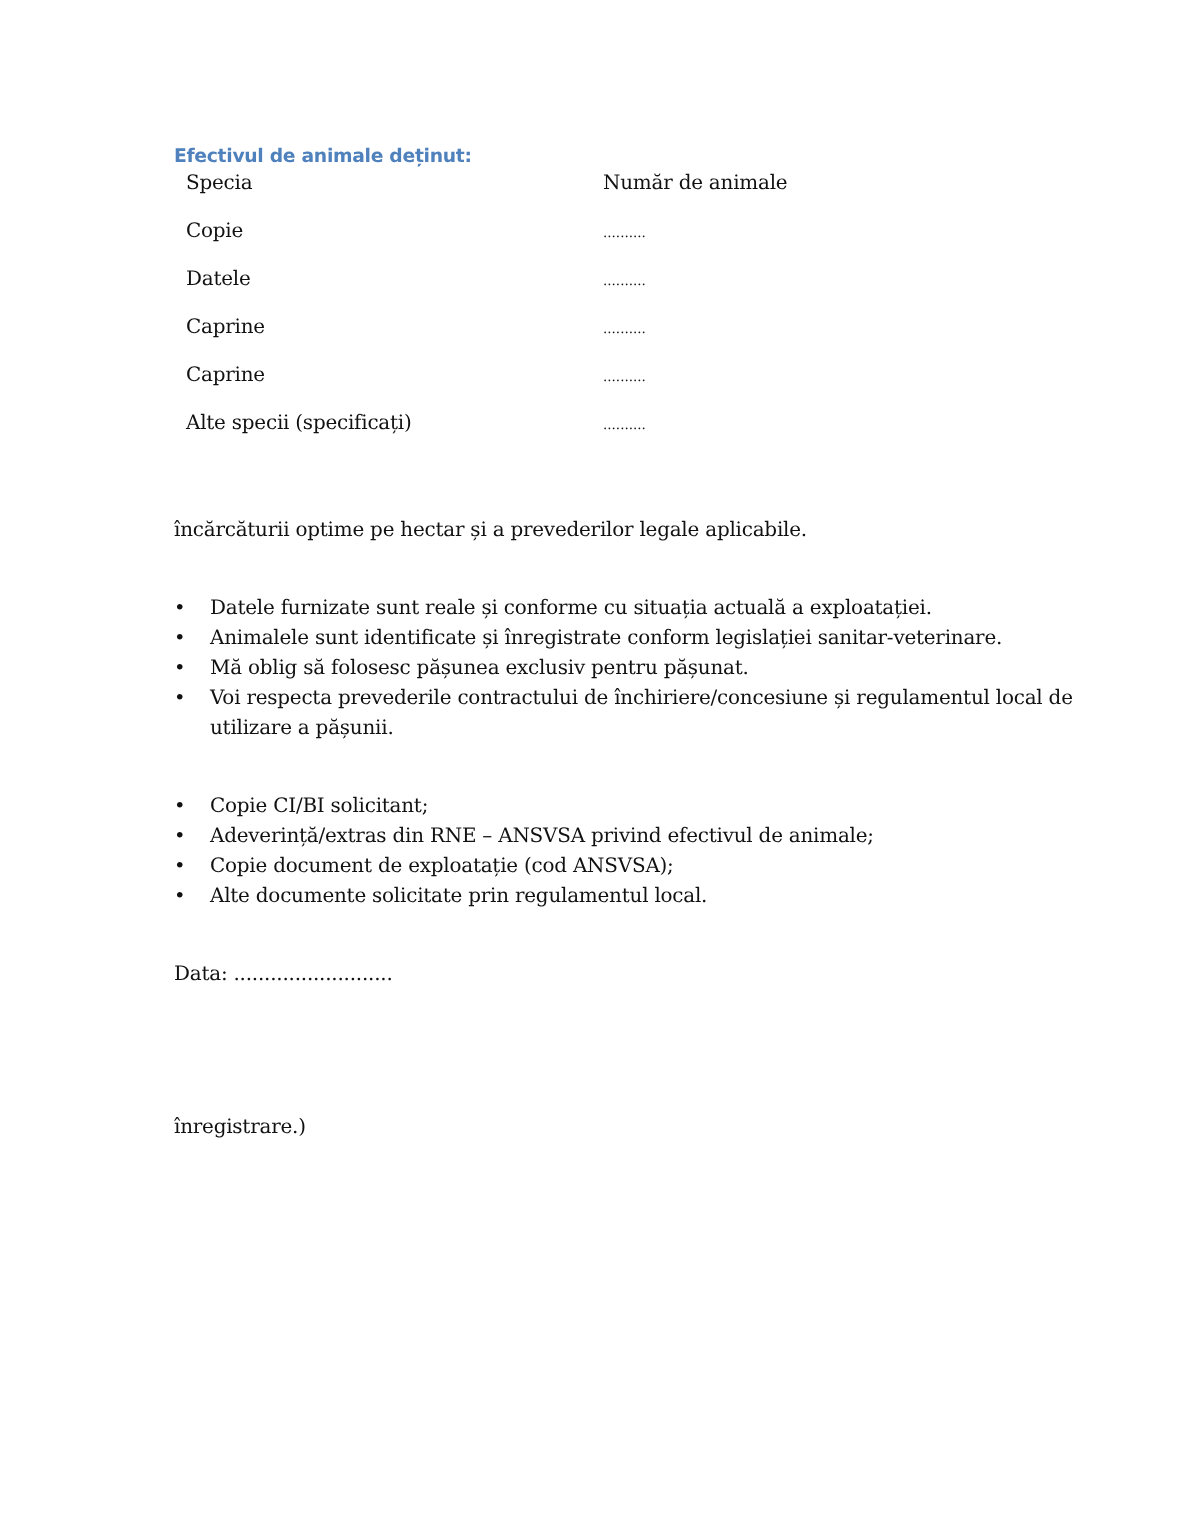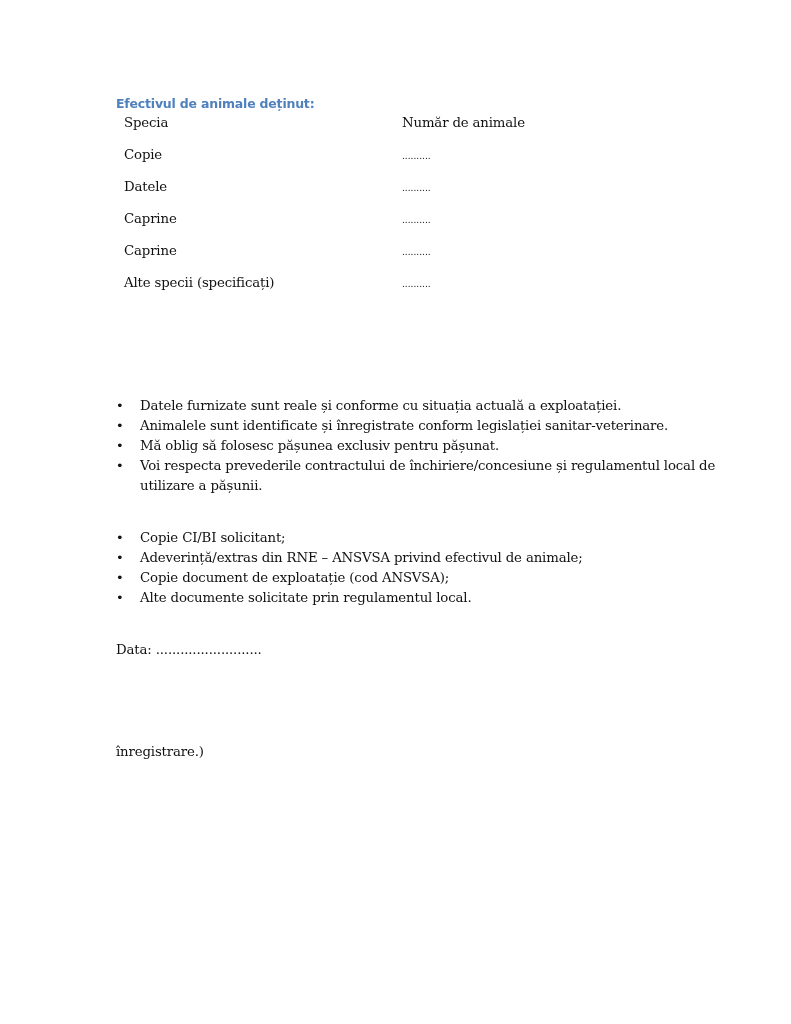--- a/index.html
+++ b/index.html
@@ -39,20 +39,21 @@
 
   <div class="txt" style="left:124px; top:211px;">Caprine</div>
   <div class="dots" style="left:402px; top:215px;">..........</div>
 
   <div class="txt" style="left:124px; top:243px;">Caprine</div>
   <div class="dots" style="left:402px; top:247px;">..........</div>
 
   <div class="txt" style="left:124px; top:275px;">Alte specii (specificați)</div>
   <div class="dots" style="left:402px; top:279px;">..........</div>
 
+  <div class="txt" style="left:116px; top:346px;">încărcăturii optime pe hectar și a prevederilor legale aplicabile.</div>
 
 
   <div class="bullet-row" style="top:398px;">
     <span class="b"></span>
     <span class="t">Datele furnizate sunt reale și conforme cu situația actuală a exploatației.</span>
   </div>
   <div class="bullet-row" style="top:418px;">
     <span class="b"></span>
     <span class="t">Animalele sunt identificate și înregistrate conform legislației sanitar-veterinare.</span>
   </div>

